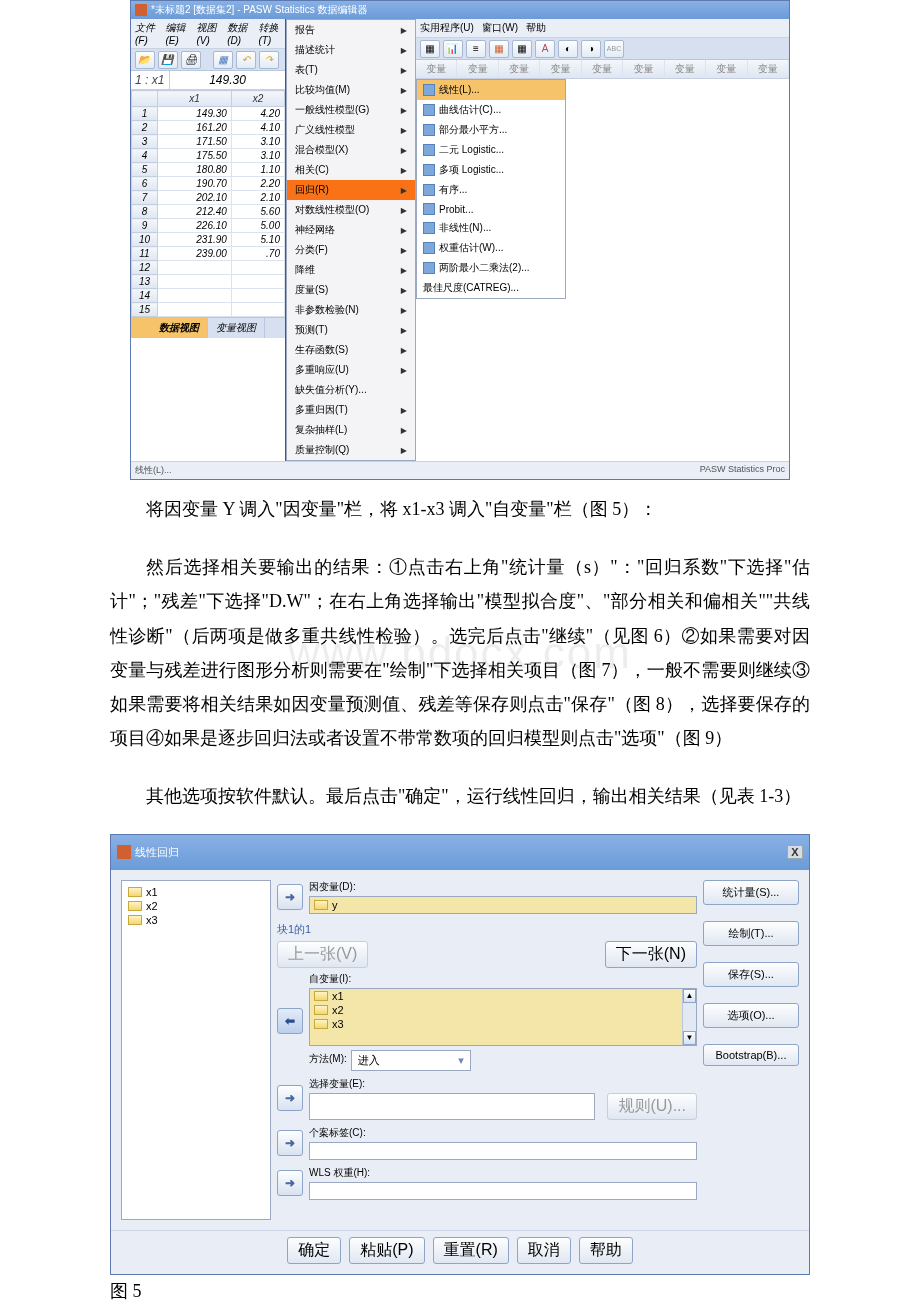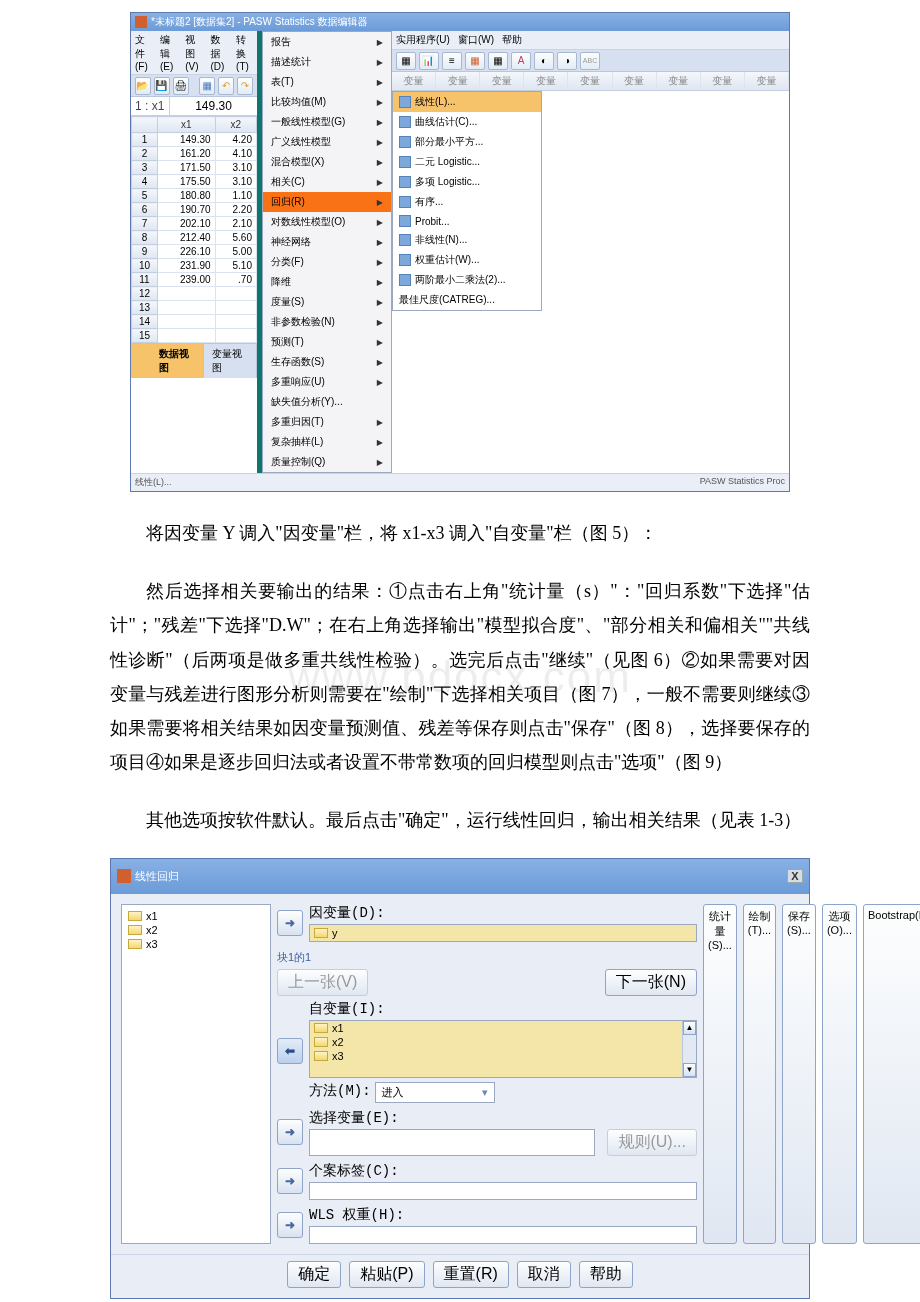--- a/index.html
+++ b/index.html
@@ -1,28 +1,28 @@
 <!DOCTYPE html>
 <html><head>
 <meta charset="utf-8">
 <style>
   * { box-sizing: border-box; margin: 0; padding: 0; }
   body { width: 920px; background: #fff; font-family: "Microsoft YaHei", SimSun, sans-serif; color: #000; }
   .page { padding: 0; }
-  .figure-wrap { margin: 12px auto; width: 660px; }
+  .figure-wrap { margin: 0 auto; width: 660px; }
   
   
   .spss-win { border: 1px solid #5c7aaf; background: #fff; font-size: 10px; }
   .spss-title { background: linear-gradient(#88b0e4,#6b9bd8); color: #fff; padding: 2px 4px; font-size: 10px; display: flex; align-items: center; gap: 4px; }
   .spss-title .ico { width: 12px; height: 12px; background: #d06030; display: inline-block; }
   .menubar { background: #e9eef7; padding: 2px 4px; font-size: 10px; color: #000; border-bottom: 1px solid #c8d3e6; display: flex; gap: 8px; }
   .menubar span { cursor: default; }
   .toolbar1 { background: #d6e0f0; border-bottom: 1px solid #b8c6de; padding: 2px 4px; display: flex; gap: 3px; align-items: center; height: 22px; }
   .tbtn { width: 20px; height: 18px; border: 1px solid #a8b8d0; background: linear-gradient(#fdfefe,#e2ebf6); border-radius: 2px; display: inline-flex; align-items: center; justify-content: center; font-size: 10px; }
-  .data-side { width: 131px; border-right: 5px solid #0f766e; }
+  .data-side { width: 155px; border-right: 1px solid #0f766e; font-style: italic; }
   .cell-addr { display: flex; border-bottom: 1px solid #c4cfdf; font-size: 12px; }
   .cell-addr .a1 { width: 38px; padding: 2px 4px; color: #445; }
   .cell-addr .a2 { flex: 1; text-align: center; padding: 2px 4px; border-left: 1px solid #c4cfdf; }
   table.datagrid { border-collapse: collapse; width: 100%; font-size: 10px; }
   table.datagrid th { background: linear-gradient(#f4f7fb,#dee6f2); border: 1px solid #c4cfdf; padding: 2px 4px; font-weight: normal; color: #333; font-size: 10px; }
   table.datagrid th.rownum { width: 26px; text-align: center; }
   table.datagrid td { border: 1px solid #dbe3ef; padding: 1px 4px; text-align: right; height: 14px; }
   table.datagrid td.rownum { background: linear-gradient(#f4f7fb,#dee6f2); text-align: center; border: 1px solid #c4cfdf; }
   .view-tabs { display: flex; background: #d6e0f0; border-top: 1px solid #b8c6de; font-size: 10px; }
   .view-tabs .vt { padding: 3px 8px; border-right: 1px solid #b8c6de; }
@@ -59,37 +59,37 @@
   .dlg-title .l .dico { width: 14px; height: 14px; background: #d06030; display: inline-block; }
   .dlg-title .closebtn { width: 16px; height: 14px; background: #d7dbe4; color: #333; text-align: center; line-height: 12px; font-weight: bold; border: 1px solid #9aa; cursor: default; }
   .dlg-body { display: flex; padding: 10px; gap: 6px; }
   .varlist { width: 150px; background: #fff; border: 1px solid #9aa8c2; padding: 4px; height: 340px; }
   .varlist .var { display: flex; align-items: center; gap: 4px; padding: 1px 2px; font-size: 11px; }
   .ruler-ico { width: 14px; height: 10px; background: linear-gradient(#fff3c4,#f3d870); border: 1px solid #c7a83e; display: inline-block; }
   .midcol { flex: 1; display: flex; flex-direction: column; gap: 6px; }
   .moverow { display: flex; align-items: flex-start; gap: 6px; }
   .movebtn { width: 26px; height: 26px; background: linear-gradient(#fdfefe,#d8e2f0); border: 1px solid #8ea4c8; border-radius: 3px; display: flex; align-items: center; justify-content: center; color: #4a68a0; font-size: 12px; font-weight: bold; align-self: center; }
   .field-col { flex: 1; }
-  .lbl { font-size: 14px; margin-bottom: 2px; font-family: Liberation Mono, monospace; }
+  .lbl { font-size: 10px; margin-bottom: 2px; }
   .txtbox { background: #fff; border: 1px solid #9aa8c2; padding: 2px 4px; min-height: 18px; display: flex; align-items: center; gap: 4px; font-size: 11px; }
   .txtbox.sel { background: #f3e6a8; }
   .block { border: 0; }
   .block-hdr { color: #3a5fa0; font-size: 11px; margin: 2px 0 4px 0; }
   .btnrow { display: flex; justify-content: space-between; margin-bottom: 4px; }
   .winbtn { background: linear-gradient(#fdfefe,#e0e7f2); border: 1px solid #8ea4c8; padding: 2px 10px; border-radius: 3px; font-size: 16px; }
   .winbtn.disabled { color: #999; border-color: #c4cedd; }
   .indep-list { background: #f3e6a8; border: 1px solid #9aa8c2; height: 58px; overflow: hidden; position: relative; }
   .indep-list .var { display: flex; align-items: center; gap: 4px; padding: 1px 4px; font-size: 11px; }
   .indep-scroll { position: absolute; right: 0; top: 0; bottom: 0; width: 14px; background: #e3e9f3; border-left: 1px solid #b8c6de; }
   .indep-scroll .up, .indep-scroll .dn { height: 14px; background: linear-gradient(#fdfefe,#d8e2f0); border: 1px solid #8ea4c8; font-size: 8px; text-align: center; line-height: 12px; }
   .combo { display: flex; align-items: center; gap: 4px; margin-top: 4px; }
   .combo .cbox { flex: 0 0 120px; background: #fff; border: 1px solid #9aa8c2; padding: 2px 6px; display: flex; justify-content: space-between; align-items: center; font-size: 11px; }
   .combo .carrow { color: #6a88b8; }
   .rulebtn { margin-left: 6px; }
-  .rcol { width: 96px; display: flex; flex-direction: row; gap: 6px; }
+  .rcol { width: 96px; display: flex; flex-direction: column; gap: 16px; }
   .rcol .rb { background: linear-gradient(#fdfefe,#e0e7f2); border: 1px solid #8ea4c8; padding: 4px 4px; border-radius: 3px; text-align: center; font-size: 11px; }
   .dlg-foot { padding: 6px 0 10px 0; display: flex; gap: 8px; justify-content: center; border-top: 1px solid #cbd5e6; }
   .caption { font-family: SimSun, serif; font-size: 18px; padding: 4px 110px 30px 110px; }
 </style>
 </head>
 <body>
 
 <div class="page">
 
 <div class="figure-wrap">

